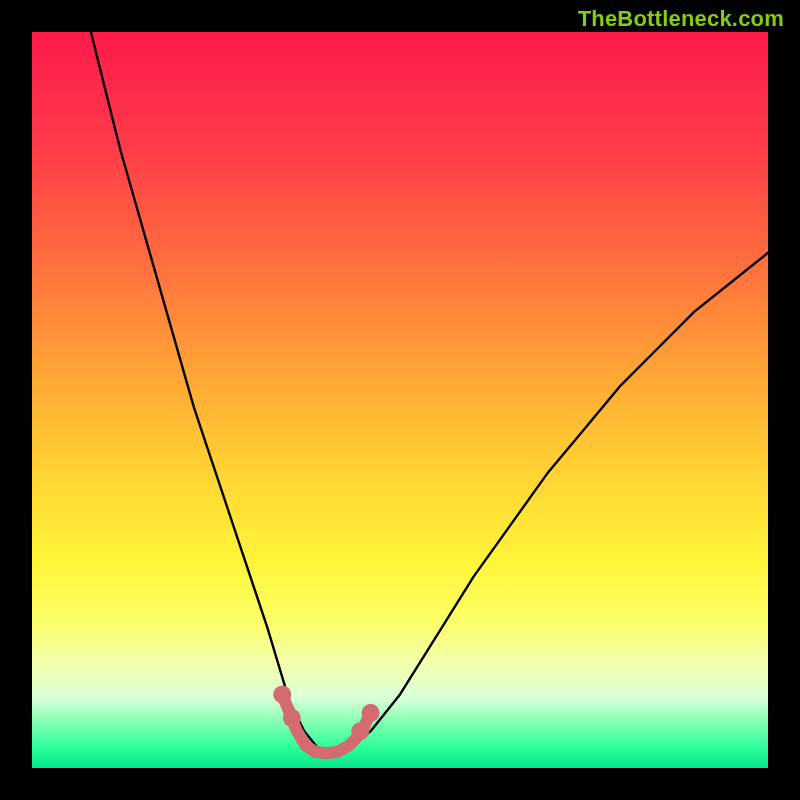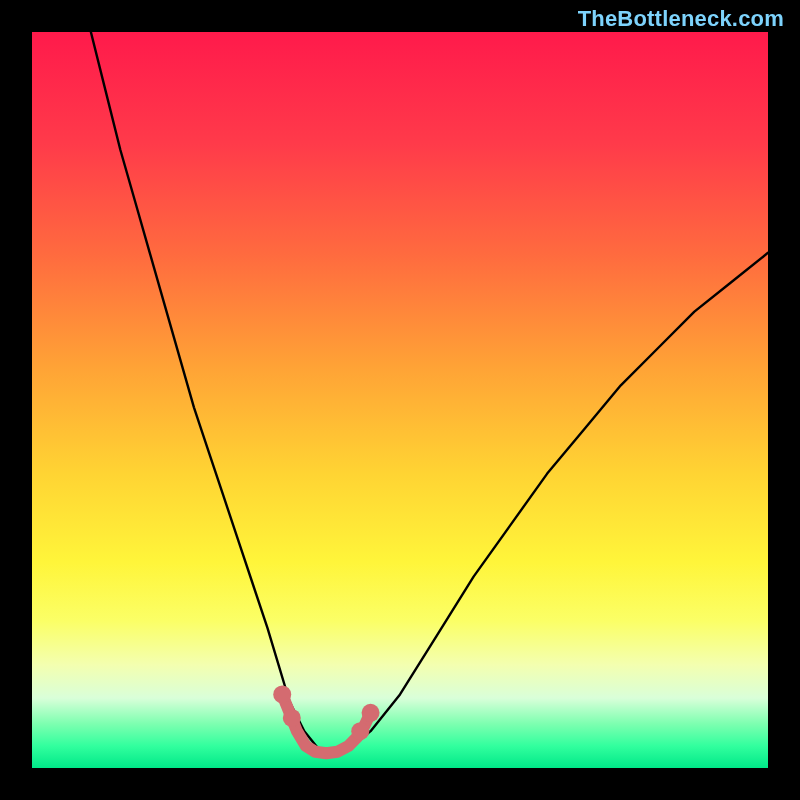--- a/index.html
+++ b/index.html
@@ -26,21 +26,21 @@
     height: 736px;
     overflow: hidden;
   }
   .watermark {
     position: absolute;
     top: 6px;
     right: 16px;
     font-family: Arial, Helvetica, sans-serif;
     font-size: 22px;
     font-weight: 600;
-    color: #7dd3fc;
+    color: #84cc16;
     letter-spacing: 0.2px;
   }
 </style>
 </head>
 <body>
 
 <div class="frame">
   <div class="watermark">TheBottleneck.com</div>
   <div class="plot">
     <svg id="chart-svg" width="736" height="736" viewBox="0 0 736 736" preserveAspectRatio="none">

